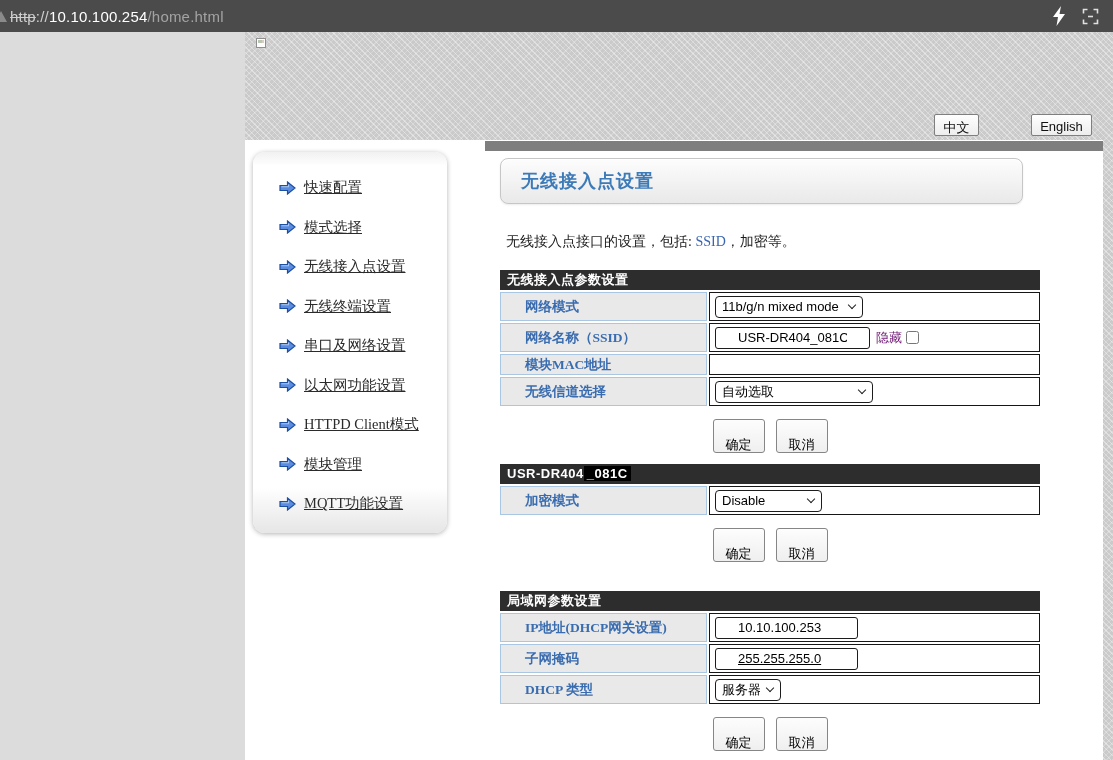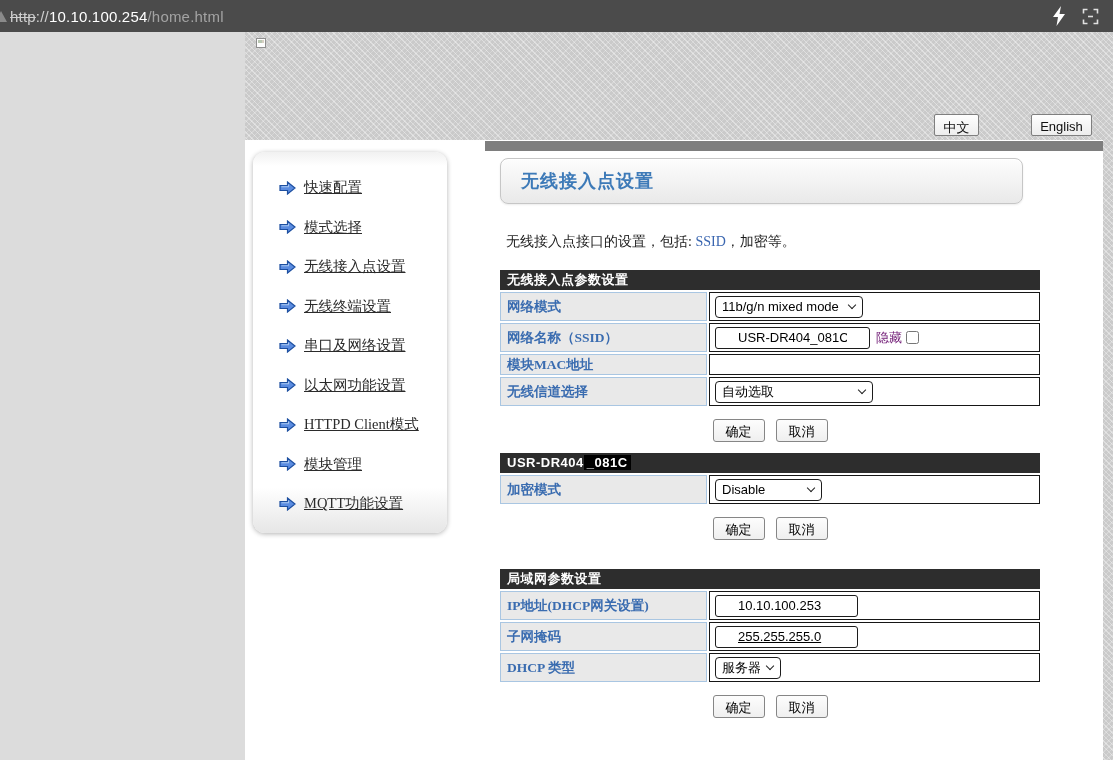--- a/index.html
+++ b/index.html
@@ -97,21 +97,21 @@
     background:#2d2d2d; color:#fff; font-weight:bold; font-size:13px;
     height:20px; line-height:20px; padding-left:7px; letter-spacing:.5px;
     margin-bottom:2px;
   }
   .hdr-hl { background:#000; padding:0 3px; }
   .frow { display:grid; grid-template-columns:207px 331px; gap:2px; min-height:29px; margin-bottom:2px; }
   .empty-row { min-height:21px; }
   .cell-label {
     background:#e9e9e9; border:1px solid #a9c6e2;
     color:#3a6cb0; font-weight:bold; font-size:13.5px;
-    display:flex; align-items:center; padding-left:6px;
+    display:flex; align-items:center; padding-left:24px;
     font-family:"Liberation Serif","DejaVu Serif",serif;
   }
   .cell-value {
     background:#fff; border:1.5px solid #161616;
     display:flex; align-items:center; padding-left:5px;
   }
   .selwrap { position:relative; display:inline-flex; }
   select {
     appearance:none; -webkit-appearance:none;
     height:22px; border:1.5px solid #1c1c1c; border-radius:4px;
@@ -127,21 +127,21 @@
     height:22px; border:1.5px solid #1c1c1c; border-radius:3px;
     font-size:13px; padding:0 22px; color:#000;
     font-family:"Liberation Sans",sans-serif;
   }
   .suffix-label { margin-left:6px; font-size:13px; color:#701a75;
     font-family:"Liberation Serif","DejaVu Serif",serif; }
   input[type=checkbox] { width:13px; height:13px; margin-left:4px; cursor:pointer; }
 
   .btn-row { display:flex; justify-content:center; gap:11px; margin:13px 0 11px 0; }
   .form-btn {
-    min-width:43px; height:23px; padding:3px 12px;
+    min-width:43px; height:23px; padding:16px 12px;
     background:linear-gradient(#fdfdfd,#efefef);
     border:1px solid #868686; border-radius:3px;
     font-size:13px; color:#000; cursor:pointer;
     font-family:"Liberation Sans",sans-serif;
   }
 </style>
 </head>
 <body>
 
 <div class="topbar">

